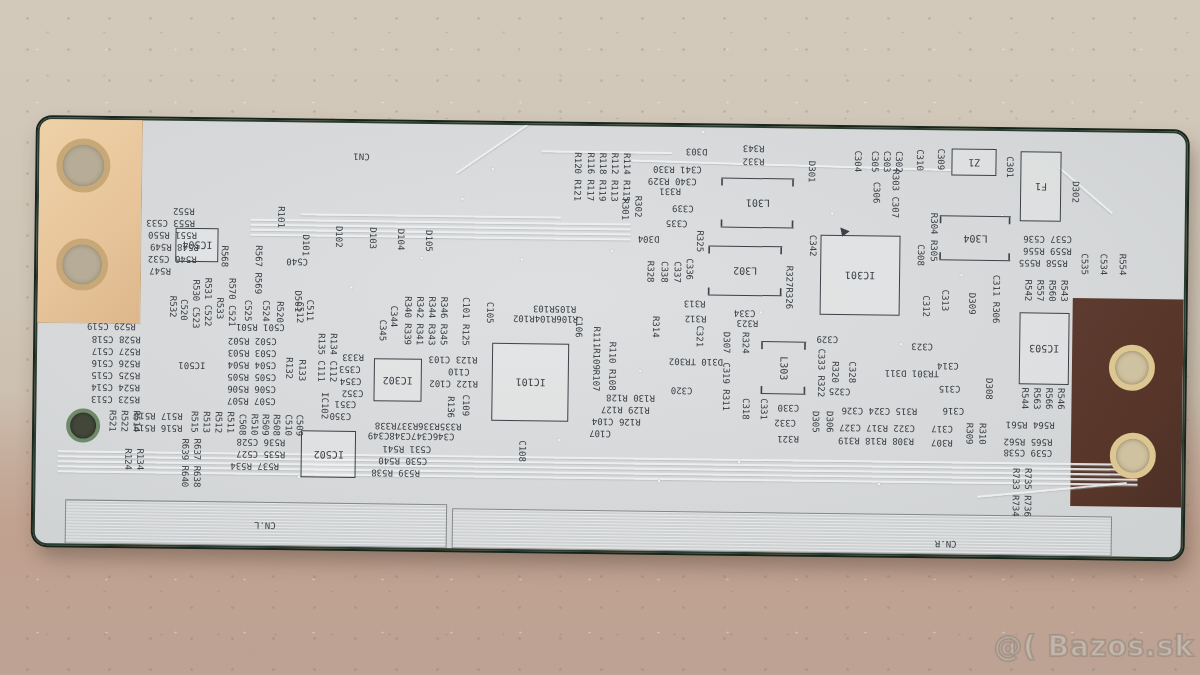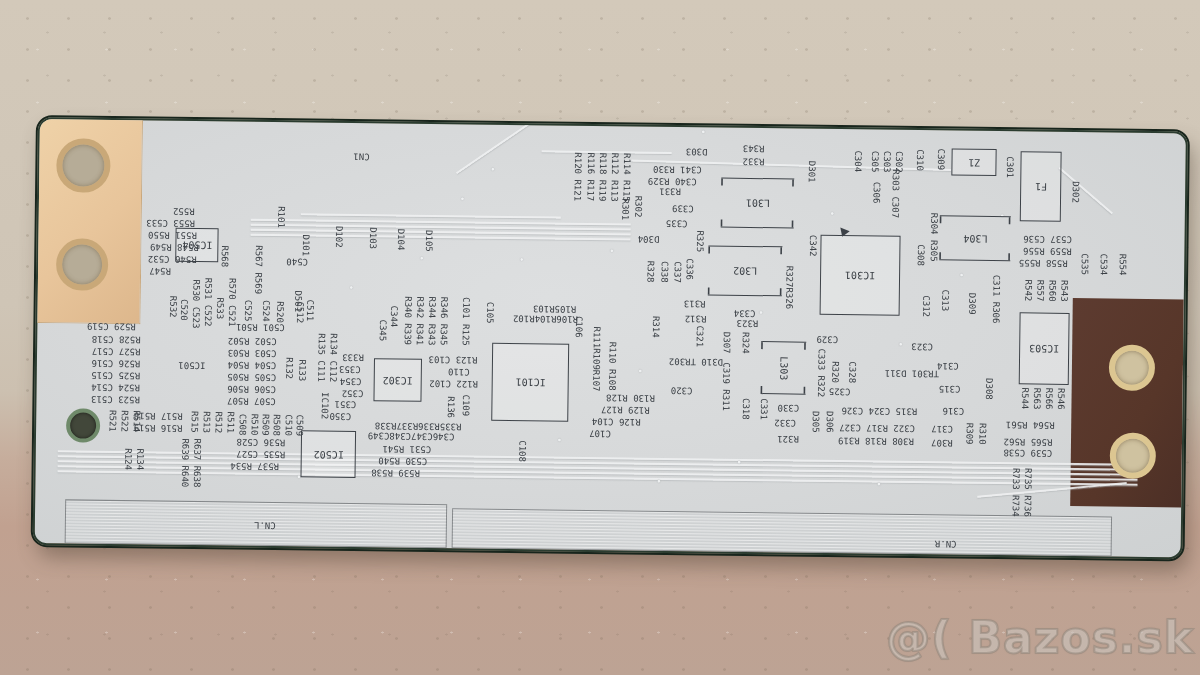--- a/index.html
+++ b/index.html
@@ -53,21 +53,21 @@
   }
   .bracket .lbl{left:50%;top:50%;font-size:10px;}
   .strip{
     position:absolute;border:1px solid rgba(55,60,64,.5);box-sizing:border-box;
     background:repeating-linear-gradient(180deg,rgba(255,255,255,.45) 0 1px,rgba(190,194,196,.25) 1px 3px);
   }
   .trace{position:absolute;height:1.5px;background:rgba(238,240,241,.9);transform-origin:0 50%;box-shadow:0 1px 1px rgba(170,174,176,.5);}
   .via{position:absolute;width:3px;height:3px;border-radius:50%;background:#eef0f1;box-shadow:0 0 1px rgba(140,144,146,.8);}
   .tri{position:absolute;width:0;height:0;border-left:5px solid transparent;border-right:5px solid transparent;border-bottom:8px solid #3d4248;transform:rotate(200deg);}
   .watermark{
-    position:absolute;right:6px;bottom:12px;font-size:44px;font-weight:bold;letter-spacing:1px;
+    position:absolute;right:6px;bottom:12px;font-size:28px;font-weight:bold;letter-spacing:1px;
     color:rgba(250,247,243,.38);-webkit-text-stroke:2px rgba(145,135,124,.55);
     text-shadow:0 0 2px rgba(120,110,100,.35);
   }
 </style>
 </head>
 <body>
 
 <div class="scene">
   <div class="board" id="board">
     <div class="copper-pad"></div>

